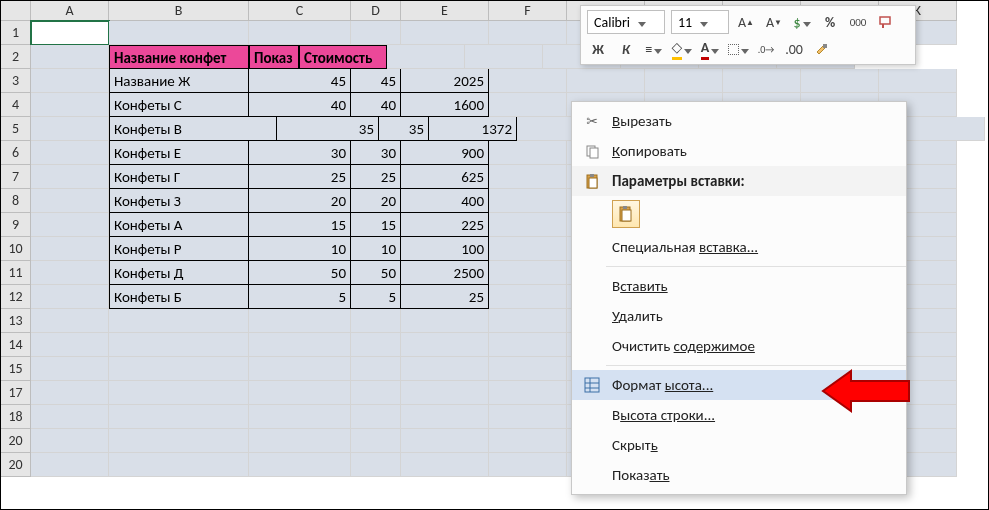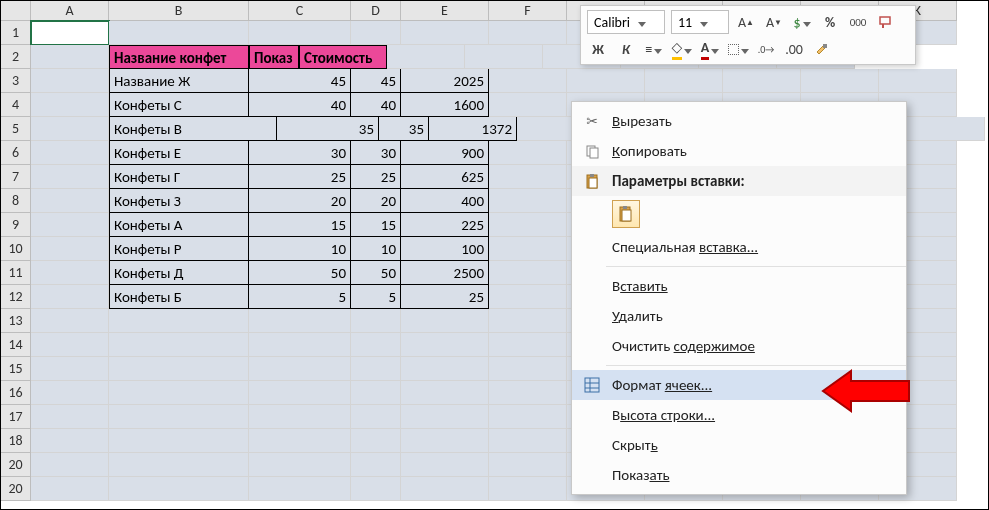--- a/index.html
+++ b/index.html
@@ -386,34 +386,20 @@
         <div class="cell" style="width: 50px;"></div>
         <div class="cell" style="width: 88px;"></div>
         <div class="cell" style="width: 78px;"></div>
         <div class="cell" style="width: 78px;"></div>
         <div class="cell" style="width: 78px;"></div>
         <div class="cell" style="width: 78px;"></div>
         <div class="cell" style="width: 78px;"></div>
         <div class="cell" style="width: 78px;"></div>
       </div>
       <div class="row">
-        <div class="row-header">16</div>
-        <div class="cell" style="width: 78px;"></div>
-        <div class="cell" style="width: 140px;"></div>
-        <div class="cell" style="width: 102px;"></div>
-        <div class="cell" style="width: 50px;"></div>
-        <div class="cell" style="width: 88px;"></div>
-        <div class="cell" style="width: 78px;"></div>
-        <div class="cell" style="width: 78px;"></div>
-        <div class="cell" style="width: 78px;"></div>
-        <div class="cell" style="width: 78px;"></div>
-        <div class="cell" style="width: 78px;"></div>
-        <div class="cell" style="width: 78px;"></div>
-      </div>
-      <div class="row">
         <div class="row-header">17</div>
         <div class="cell" style="width: 78px;"></div>
         <div class="cell" style="width: 140px;"></div>
         <div class="cell" style="width: 102px;"></div>
         <div class="cell" style="width: 50px;"></div>
         <div class="cell" style="width: 88px;"></div>
         <div class="cell" style="width: 78px;"></div>
         <div class="cell" style="width: 78px;"></div>
         <div class="cell" style="width: 78px;"></div>
         <div class="cell" style="width: 78px;"></div>
@@ -570,21 +556,21 @@
   <div class="cm-sep"></div>
   <div class="cm-item hovered">
     <span class="cm-icon">
       <svg width="16" height="16" viewBox="0 0 16 16">
           <rect x="1" y="1" width="14" height="14" fill="none" stroke="#3b6ea5"></rect>
           <line x1="1" y1="6" x2="15" y2="6" stroke="#3b6ea5"></line>
           <line x1="1" y1="11" x2="15" y2="11" stroke="#3b6ea5"></line>
           <line x1="6" y1="1" x2="6" y2="15" stroke="#3b6ea5"></line>
         </svg>
     </span>
-    <span><span>Формат </span><span style="text-decoration:underline">ячеек...</span></span>
+    <span><span>Формат </span><span style="text-decoration:underline">ысота...</span></span>
   </div>
   <div class="cm-item">
     <span class="cm-icon"></span>
     <span><span>В</span><span style="text-decoration:underline">ысота строки...</span></span>
   </div>
   <div class="cm-item">
     <span class="cm-icon"></span>
     <span><span>Скрыт</span><span style="text-decoration:underline">ь</span></span>
   </div>
   <div class="cm-item">

